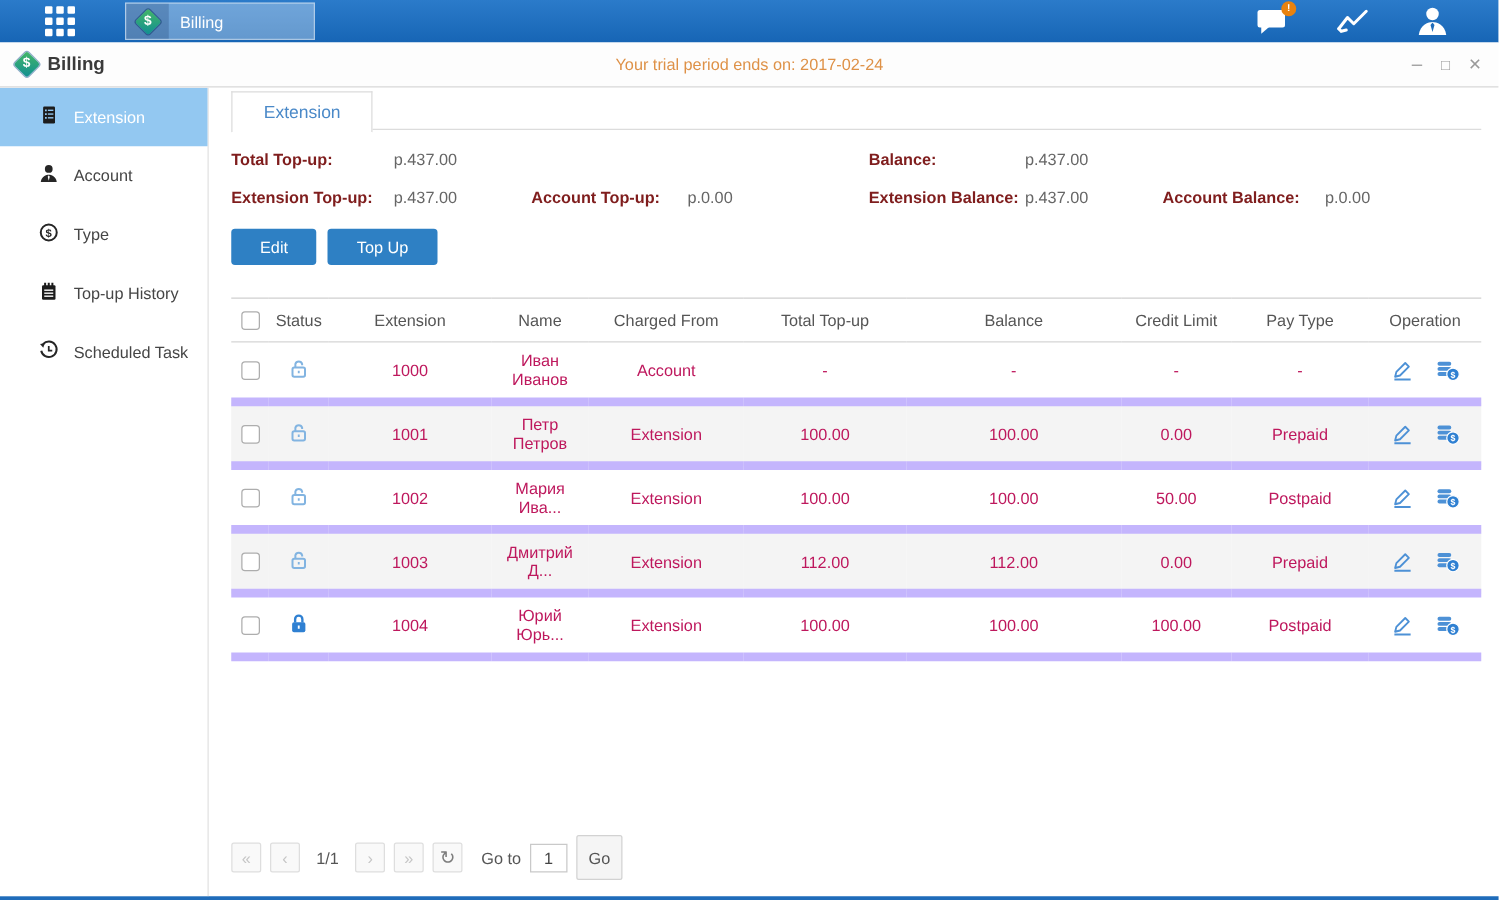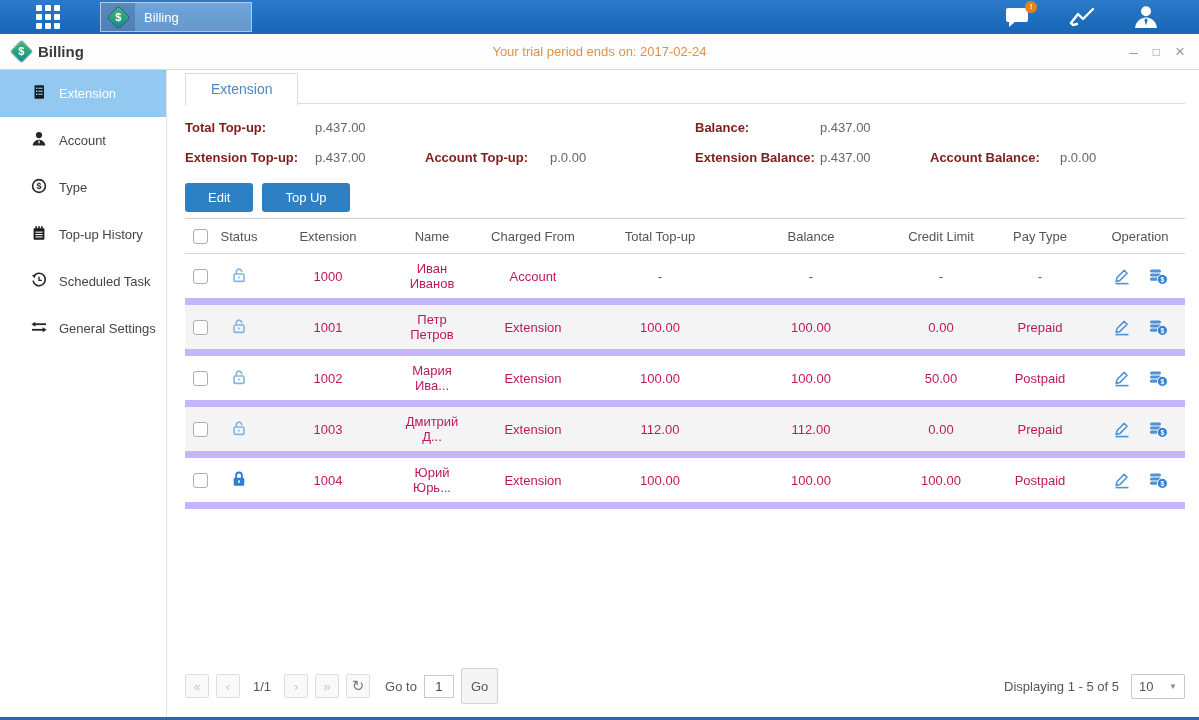--- a/index.html
+++ b/index.html
@@ -41,21 +41,21 @@
   .tabstrip { border-bottom:1px solid #dcdcdc; height:32px; }
   .tab-active { display:inline-block; background:#fff; border:1px solid #dcdcdc; border-bottom:1px solid #fff; color:#4a89c8; font-size:14px; padding:7px 25px 8px 25px; position:relative; top:1px; cursor:default; }
 
   .summary { margin-top:16px; display:grid; grid-template-columns:130px 110px 125px 145px 125px 110px 130px auto; row-gap:15px; font-size:13px; }
   .summary .lbl { font-weight:bold; color:#7f1d1d; }
   .summary .val { color:#666; }
 
   .btn-row { margin-top:18px; display:flex; gap:9px; }
   .btn-blue { background:#2e80c4; color:#fff; border:none; border-radius:3px; font-size:13px; padding:7px 23px; cursor:pointer; font-family:inherit; }
 
-  table.grid { margin-top:6px; width:100%; border-collapse:collapse; table-layout:fixed; }
+  table.grid { margin-top:26px; width:100%; border-collapse:collapse; table-layout:fixed; }
   table.grid th { font-weight:normal; font-size:13px; color:#555; padding:9px 2px; border-top:1px solid #cfcfcf; border-bottom:1px solid #d5d5d5; text-align:center; }
   table.grid td { font-size:13px; color:#be185d; padding:7px 2px; text-align:center; border-bottom:7px solid #c4b5fd; }
   table.grid tbody tr:nth-child(even) { background:#f4f4f4; }
   th.cb-col, td.cb-col { text-align:left; padding-left:2px; }
   .checkbox { display:inline-block; width:15px; height:15px; border:1px solid #adadad; border-radius:3px; background:#fff; cursor:pointer; vertical-align:middle; }
   .op-icons { display:flex; justify-content:center; gap:18px; align-items:center; }
   .op-icons svg { cursor:pointer; }
 
   
   .pagination { margin-top:auto; padding:10px 0 13px 0; display:flex; align-items:center; gap:7px; font-size:13px; color:#555; }
@@ -175,29 +175,20 @@
         </svg></span>
         <span>Top-up History</span>
       </div>
       <div class="side-item">
         <span><svg width="16" height="16" viewBox="0 0 16 16">
           <path d="M3.4,3.4 A6.2 6.2 0 1 1 2,8.6" fill="none" stroke="#262626" stroke-width="1.6"></path>
           <polygon points="1,3.2 4.8,2.6 3.6,6.2" fill="#262626"></polygon>
           <polyline points="8,4.8 8,8.4 10.8,8.4" fill="none" stroke="#262626" stroke-width="1.4"></polyline>
         </svg></span>
         <span>Scheduled Task</span>
-      </div>
-      <div class="side-item">
-        <span><svg width="16" height="16" viewBox="0 0 16 16">
-          <rect x="3.4" y="4.3" width="11.6" height="1.8" fill="#262626"></rect>
-          <polygon points="0.4,5.2 4.4,2.7 4.4,7.7" fill="#262626"></polygon>
-          <rect x="1" y="9.9" width="11.6" height="1.8" fill="#262626"></rect>
-          <polygon points="15.6,10.8 11.6,8.3 11.6,13.3" fill="#262626"></polygon>
-        </svg></span>
-        <span>General Settings</span>
       </div>
     </nav>
 
     <main class="content">
       <div class="tabstrip">
         <span class="tab-active">Extension</span>
       </div>
 
       <div class="summary">
         <span class="lbl">Total Top-up:</span>
@@ -407,23 +398,16 @@
       <div class="pagination">
         <span class="pg-btn">«</span>
         <span class="pg-btn">‹</span>
         <span class="pg-info">1/1</span>
         <span class="pg-btn">›</span>
         <span class="pg-btn">»</span>
         <span class="pg-btn refresh">↻</span>
         <span class="goto-label">Go to</span>
         <input class="goto-input" value="1" style="">
         <button class="go-btn">Go</button>
-        <div class="pg-right">
-          <span>Displaying 1 - 5 of 5</span>
-          <div class="pagesize">
-            <span>10</span>
-            <span class="caret">▼</span>
-          </div>
-        </div>
       </div>
     </main>
   </div>
 </div>
 
 </body></html>

